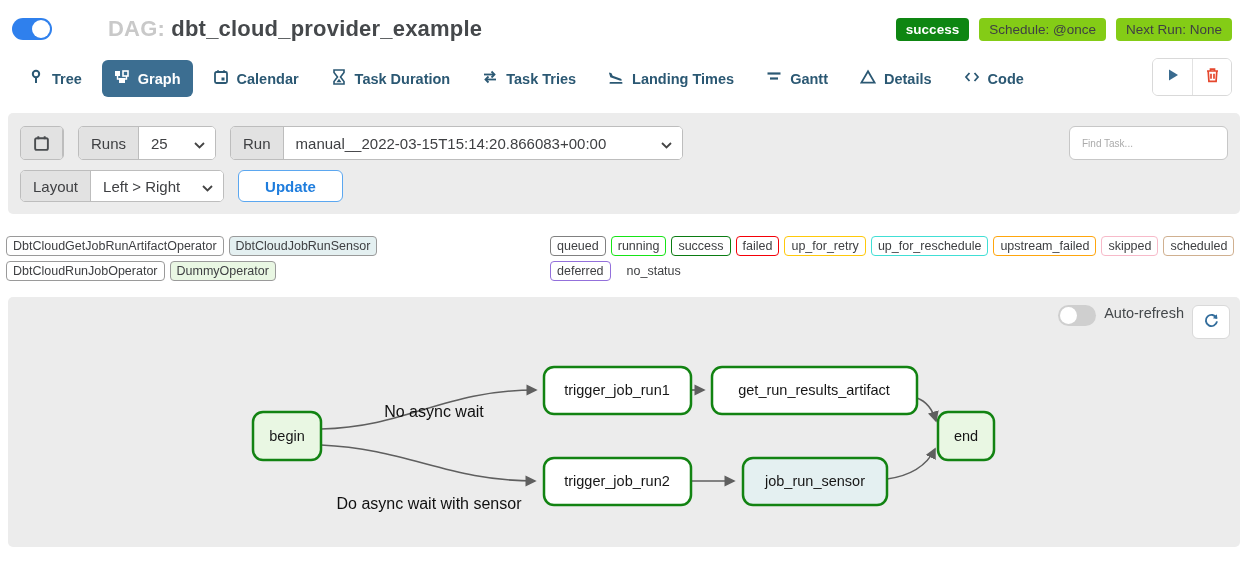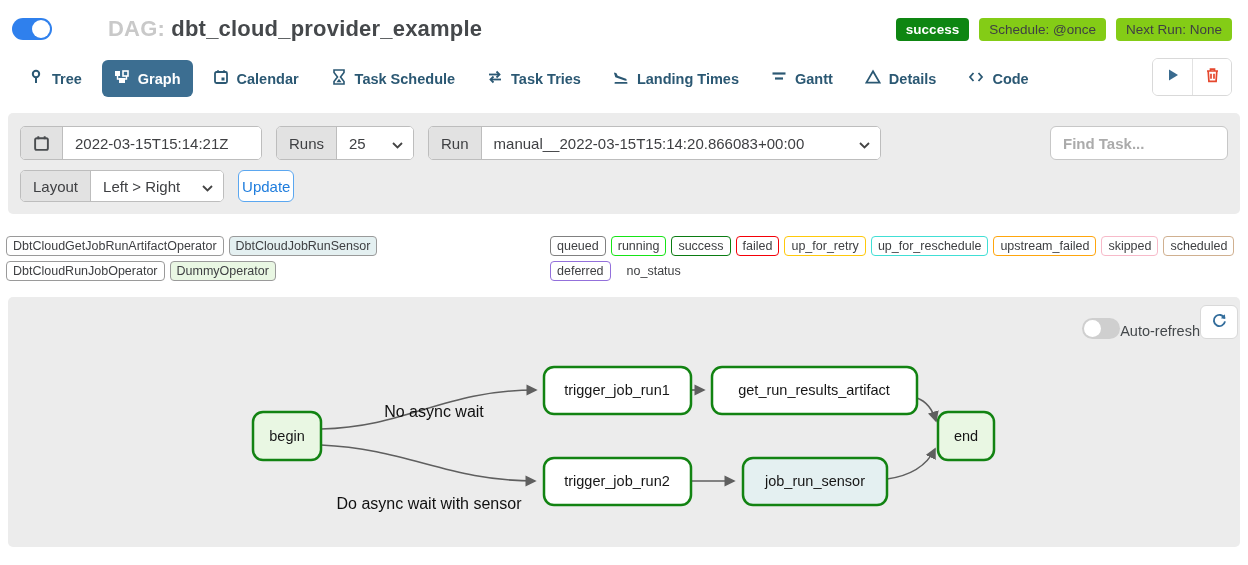--- a/index.html
+++ b/index.html
@@ -32,37 +32,37 @@
   
   .filter-panel { margin:6px 8px 0 8px; background:#ececec; border-radius:5px; padding:13px 12px 12px 12px; }
   .filter-row { display:flex; align-items:center; gap:14px; }
   .filter-row + .filter-row { margin-top:10px; }
   .igroup { display:flex; align-items:stretch; height:34px; border:1px solid #bdbdbd; border-radius:5px; overflow:hidden; background:#fff; }
   .iaddon { display:flex; align-items:center; justify-content:center; padding:0 12px; background:#e2e2e2;
             border-right:1px solid #bdbdbd; font-size:15px; color:#3f4043; }
   .itext { border:none; outline:none; font-size:15px; font-family:"Liberation Sans",sans-serif; color:#3f4043; padding:0 12px; background:#fff; }
   .fakeselect { display:flex; align-items:center; justify-content:space-between; gap:16px; padding:0 10px 0 12px;
                 font-size:15px; background:#fff; cursor:pointer; white-space:nowrap; }
-  .find-input { margin-left:auto; height:34px; width:178px; border:1px solid #c7c7c7; border-radius:6px; padding:0 12px;
-                font-size:15px; font-family:"Liberation Sans",sans-serif; color:#3f4043; outline:none;font-weight:bold; }
+  .find-input { margin-left:auto; height:34px; width:159px; border:1px solid #c7c7c7; border-radius:6px; padding:0 12px;
+                font-size:10px; font-family:"Liberation Sans",sans-serif; color:#3f4043; outline:none; }
   .find-input::placeholder { color:#ababab; }
-  .btn-update { height:32px; padding:0 3px; background:#fff; border:1px solid #5ba7f0; color:#1f7ddd; font-weight:400;
+  .btn-update { height:32px; padding:0 26px; background:#fff; border:1px solid #5ba7f0; color:#1f7ddd; font-weight:700;
                 font-size:15px; border-radius:6px; cursor:pointer; font-family:"Liberation Sans",sans-serif; }
 
   
   .legend { display:flex; gap:10px; padding:22px 6px 0 6px; align-items:flex-start; }
   .chips { display:flex; flex-wrap:wrap; gap:5px 5px; }
   .chips.operators { width:534px; flex:none; }
   .chips.states { flex:1; }
   .chip { font-size:12.5px; padding:2px 6px; border:1.5px solid #9a9a9a; border-radius:4px; background:#fff; color:#3f4043; white-space:nowrap; }
   .chip.plain { border-color:transparent; background:transparent; padding-left:10px; }
 
   
   .graph-panel { margin:16px 8px 0 8px; background:#ececec; border-radius:5px; height:250px; position:relative; }
-  .graph-controls { position:absolute; top:8px; right:2px; display:flex; align-items:flex-end; z-index:2; }
+  .graph-controls { position:absolute; top:8px; right:10px; display:flex; align-items:flex-start; gap:8px; z-index:2; }
   .autorefresh-label { font-size:14.5px; color:#44484b; }
   .refresh-btn { width:38px; height:34px; background:#fff; border:1px solid #d9d9d9; border-radius:6px;
                  display:flex; align-items:center; justify-content:center; cursor:pointer; }
   .graph-svg { position:absolute; left:0; top:0; }
   .node rect { stroke-width:2.5; cursor:pointer; }
   .node text { font-size:14.5px; font-weight:500; fill:#161616; text-anchor:middle; }
   .edge { fill:none; stroke:#5f5f5f; stroke-width:1.6; }
   .edge-label { font-size:16px; fill:#101010; text-anchor:middle; }
 </style>
 </head>
@@ -107,21 +107,21 @@
           <line x1="11" y1="1.2" x2="11" y2="4"></line>
           <rect x="8.5" y="8.5" width="3" height="3" fill="currentColor" stroke="none"></rect>
         </svg></span>
     <span>Calendar</span>
   </div>
   <div class="tab">
     <span><svg width="16" height="16" viewBox="0 0 16 16" fill="currentColor">
           <path d="M3 1h10v2.5L9.5 8 13 12.5V15H3v-2.5L6.5 8 3 3.5z" fill="none" stroke="currentColor" stroke-width="1.6"></path>
           <path d="M5.5 13.2h5L8 9.8z"></path>
         </svg></span>
-    <span>Task Schedule</span>
+    <span>Task Duration</span>
   </div>
   <div class="tab">
     <span><svg width="16" height="16" viewBox="0 0 16 16" fill="none" stroke="currentColor" stroke-width="1.8">
           <path d="M2 5.5h10"></path>
           <path d="M9.5 2.5l3 3-3 3"></path>
           <path d="M14 10.5H4"></path>
           <path d="M6.5 7.5l-3 3 3 3"></path>
         </svg></span>
     <span>Task Tries</span>
   </div>
@@ -173,21 +173,20 @@
 <div class="filter-panel">
   <div class="filter-row">
     <div class="igroup">
       <span class="iaddon">
           <svg width="17" height="17" viewBox="0 0 16 16" fill="none" stroke="#4a4d50" stroke-width="1.8">
             <rect x="2" y="3" width="12" height="11" rx="1.5"></rect>
             <line x1="5" y1="1.2" x2="5" y2="4"></line>
             <line x1="11" y1="1.2" x2="11" y2="4"></line>
           </svg>
         </span>
-      <input class="itext" style="width: 198px;" value="2022-03-15T15:14:21Z">
     </div>
     <div class="igroup">
       <span class="iaddon">Runs</span>
       <div class="fakeselect" style="width:76px">
         <span>25</span>
         <span><svg width="11" height="7" viewBox="0 0 11 7" fill="none" stroke="#444" stroke-width="1.8">
               <path d="M1 1l4.5 4.5L10 1"></path>
             </svg></span>
       </div>
     </div>

